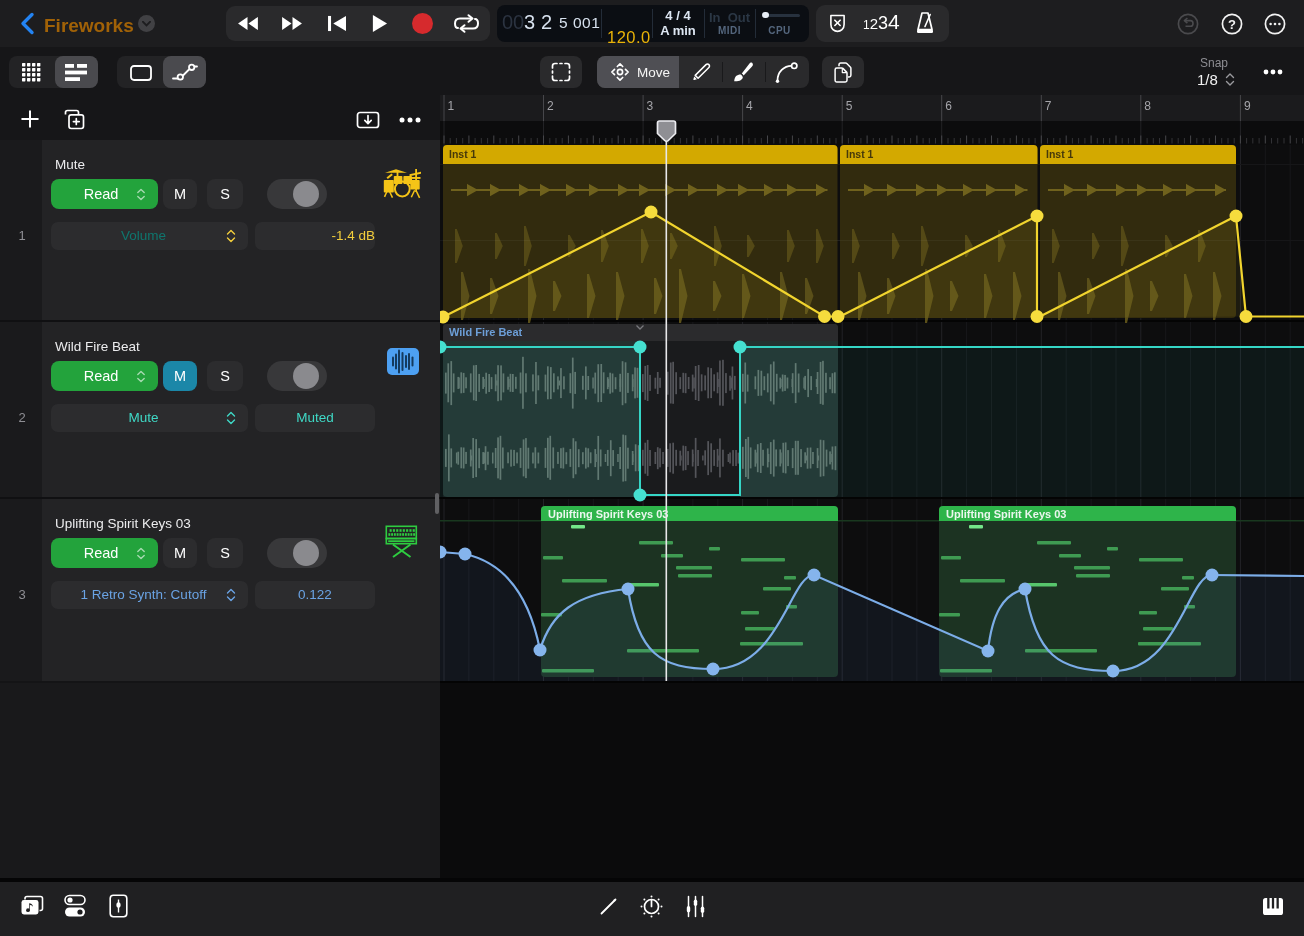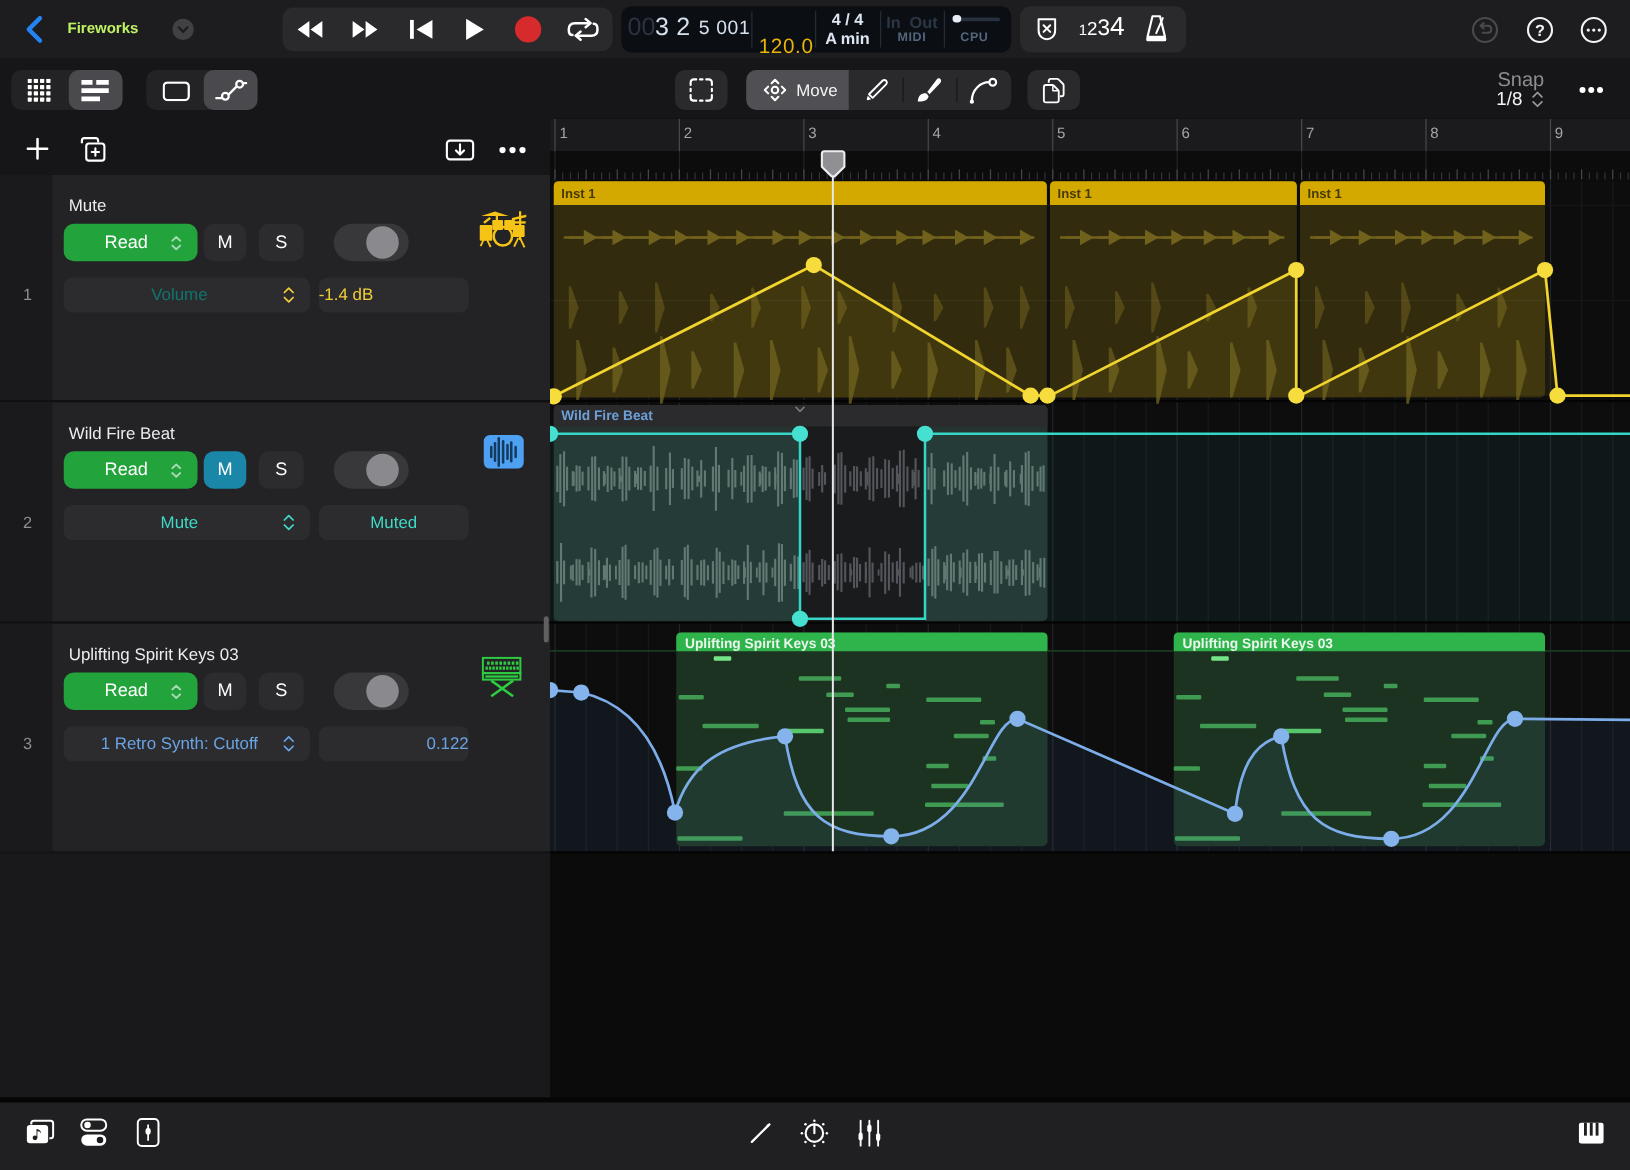--- a/index.html
+++ b/index.html
@@ -4,21 +4,21 @@
 html,body{width:1304px;height:936px;background:#0c0c0d;overflow:hidden;}
 body{position:relative;}
 .abs{position:absolute;}
 .btn{display:flex;align-items:center;justify-content:center;}
 </style></head><body>
 
 <div class="abs" style="left:0;top:0;width:1304px;height:47px;background:#1d1d1f;"></div>
 <svg class="abs" style="left:19px;top:12px" width="17" height="23" viewBox="0 0 17 23">
 <path d="M13 2.5 L4 11.5 L13 20.5" stroke="#2383f2" stroke-width="3.4" fill="none" stroke-linecap="round" stroke-linejoin="round"></path>
   </svg>
-<div class="abs" style="left:54px;top:15px;font-size:12px;font-weight:700;color:#bef264;letter-spacing:0px">Fireworks</div>
+<div class="abs" style="left:44px;top:15px;font-size:19px;font-weight:700;color:#a16207;letter-spacing:0px">Fireworks</div>
 <div class="abs btn" style="left:138px;top:15px;width:17px;height:17px;border-radius:50%;background:#414144">
 <svg width="9" height="6" viewBox="0 0 9 6">
       <path d="M1 .8 L4.5 4.4 L8 .8" stroke="#1d1d1f" stroke-width="1.9" fill="none" stroke-linecap="round"></path>
     </svg>
   </div>
 
 <div class="abs" style="left:226px;top:6px;width:264px;height:35px;background:#2a2a2c;border-radius:9px"></div>
 <svg class="abs" style="left:236px;top:15px" width="23" height="17" viewBox="0 0 24 18">
 <path d="M12 2 L2 9 L12 16 Z M23 2 L13 9 L23 16 Z" fill="#fff"></path>
   </svg>
@@ -161,21 +161,21 @@
 
 <div class="abs" style="left:822px;top:56px;width:42px;height:32px;background:#2a2a2c;border-radius:8px"></div>
 <svg class="abs" style="left:832px;top:61px" width="22" height="23" viewBox="0 0 22 23">
 <g stroke="#fff" stroke-width="1.5" fill="none" stroke-linejoin="round">
 <path d="M7 5.2 L7 3.8 C7 2.7 7.6 2.1 8.7 2.1 L13.6 2.1 C14.1 2.1 14.5 2.2 14.8 2.5 L18.5 6.2 C18.8 6.5 18.9 6.9 18.9 7.4 L18.9 14.3 C18.9 15.4 18.3 16 17.2 16 L15.9 16"></path>
 <path d="M3.1 8.7 C3.1 7.6 3.7 7 4.8 7 L9.7 7 C10.2 7 10.6 7.1 10.9 7.4 L14.6 11.1 C14.9 11.4 15 11.8 15 12.3 L15 19.2 C15 20.3 14.4 20.9 13.3 20.9 L4.8 20.9 C3.7 20.9 3.1 20.3 3.1 19.2 Z"></path>
 <path d="M10.3 7.2 L10.3 11.6 L14.8 11.6" stroke-width="1.2"></path>
     </g>
   </svg>
 
-<div class="abs" style="left:1198px;top:56px;width:32px;font-size:16px;color:#8d8d92">Snap</div>
+<div class="abs" style="left:1198px;top:56px;width:32px;text-align:center;font-size:12px;color:#8d8d92">Snap</div>
 <div class="abs" style="left:1197px;top:71px;font-size:15px;color:#f2f2f2">1/8</div>
 <svg class="abs" style="left:1225px;top:72px" width="10" height="15" viewBox="0 0 10 15">
 <path d="M1.5 5.5 L5 2 L8.5 5.5 M1.5 9.5 L5 13 L8.5 9.5" stroke="#9a9a9e" stroke-width="1.4" fill="none" stroke-linecap="round" stroke-linejoin="round"></path>
   </svg>
 <svg class="abs" style="left:1263px;top:69px" width="20" height="6" viewBox="0 0 20 6">
 <circle cx="3" cy="3" r="2.4" fill="#fff"></circle>
     <circle cx="10" cy="3" r="2.4" fill="#fff"></circle>
     <circle cx="17" cy="3" r="2.4" fill="#fff"></circle>
   </svg>
 
@@ -236,21 +236,21 @@
 <path d="M32.3 27.5 L29 34.6 L27.6 34 L31 27 Z"></path>
 <path d="M33.9 27.5 L37.3 34.6 L35.9 35.2 L32.5 28 Z"></path>
 </g>
   </svg>
 <div class="abs" style="left:51px;top:222px;width:197px;height:28px;border-radius:7px;background:#2c2c2e"></div>
 <div class="abs" style="left:51px;top:228px;width:185px;text-align:center;font-size:13.5px;color:#0f766e">Volume</div>
 <svg class="abs" style="left:226px;top:229px" width="10" height="14" viewBox="0 0 10 14">
     <path d="M1.5 5 L5 1.5 L8.5 5 M1.5 9 L5 12.5 L8.5 9" stroke="#f3ce3c" stroke-width="1.4" fill="none" stroke-linecap="round" stroke-linejoin="round"></path>
   </svg>
 <div class="abs" style="left:255px;top:222px;width:120px;height:28px;border-radius:7px;background:#2c2c2e"></div>
-<div class="abs" style="left:255px;top:228px;width:120px;text-align:left;font-size:13.5px;color:#f3ce3c">-1.4 dB</div>
+<div class="abs" style="left:255px;top:228px;width:120px;text-align:right;font-size:13.5px;color:#f3ce3c">-1.4 dB</div>
 <div class="abs" style="left:0;top:322px;width:440px;height:175px;background:#232325"></div>
 <div class="abs" style="left:0;top:322px;width:42px;height:175px;background:#1a1a1c"></div>
 <div class="abs" style="left:10px;top:410px;width:24px;text-align:center;font-size:13px;color:#8e8e93">2</div>
 <div class="abs" style="left:55px;top:339px;font-size:13.5px;color:#ececee">Wild Fire Beat</div>
 <div class="abs" style="left:51px;top:361px;width:107px;height:30px;border-radius:8px;background:#23a33c"></div>
 <div class="abs" style="left:51px;top:368px;width:100px;text-align:center;font-size:14.5px;color:#fff">Read</div>
 <svg class="abs" style="left:136px;top:370px" width="10" height="13" viewBox="0 0 10 13">
     <path d="M1.8 4.6 L5 1.6 L8.2 4.6 M1.8 8.4 L5 11.4 L8.2 8.4" stroke="rgba(255,255,255,0.6)" stroke-width="1.4" fill="none" stroke-linecap="round" stroke-linejoin="round"></path>
   </svg>
 <div class="abs btn" style="left:163px;top:361px;width:34px;height:30px;border-radius:8px;background:#1b87a8;font-size:14.5px;color:#fff">M</div>
@@ -312,21 +312,21 @@
     <rect x="22.65" y="8.2" width="1.9" height="2.6" fill="#2ecc40"></rect>
     <rect x="25.4" y="8.2" width="1.9" height="2.6" fill="#2ecc40"></rect>
     <rect x="28.15" y="8.2" width="1.9" height="2.6" fill="#2ecc40"></rect>
   </svg>
 <div class="abs" style="left:51px;top:581px;width:197px;height:28px;border-radius:7px;background:#2c2c2e"></div>
 <div class="abs" style="left:51px;top:587px;width:185px;text-align:center;font-size:13.5px;color:#6aa3e4">1 Retro Synth: Cutoff</div>
 <svg class="abs" style="left:226px;top:588px" width="10" height="14" viewBox="0 0 10 14">
     <path d="M1.5 5 L5 1.5 L8.5 5 M1.5 9 L5 12.5 L8.5 9" stroke="#6aa3e4" stroke-width="1.4" fill="none" stroke-linecap="round" stroke-linejoin="round"></path>
   </svg>
 <div class="abs" style="left:255px;top:581px;width:120px;height:28px;border-radius:7px;background:#2c2c2e"></div>
-<div class="abs" style="left:255px;top:587px;width:120px;text-align:right;font-size:13.5px;color:#6aa3e4">0.122</div>
+<div class="abs" style="left:255px;top:587px;width:120px;text-align:center;font-size:13.5px;color:#6aa3e4">0.122</div>
 <div class="abs" style="left:435px;top:493px;width:4px;height:21px;border-radius:2px;background:#606063"></div>
 <svg class="abs" style="left:440px;top:95px" width="864" height="588" viewBox="440 95 864 588" font-family="Liberation Sans, sans-serif">
     <rect x="440" y="95" width="864" height="26" fill="#1b1b1d"></rect>
     <rect x="440" y="121" width="864" height="24" fill="#0c0c0d"></rect>
     <rect x="443.5" y="95" width="1" height="26" fill="#47474b"></rect>
     <rect x="443.5" y="121" width="1" height="24" fill="#232326"></rect>
     <text x="447.5" y="107" font-size="12" fill="#a5a5aa" dominant-baseline="middle">1</text>
     <rect x="543.0" y="95" width="1" height="26" fill="#47474b"></rect>
     <rect x="543.0" y="121" width="1" height="24" fill="#232326"></rect>
     <text x="547.0" y="107" font-size="12" fill="#a5a5aa" dominant-baseline="middle">2</text>

